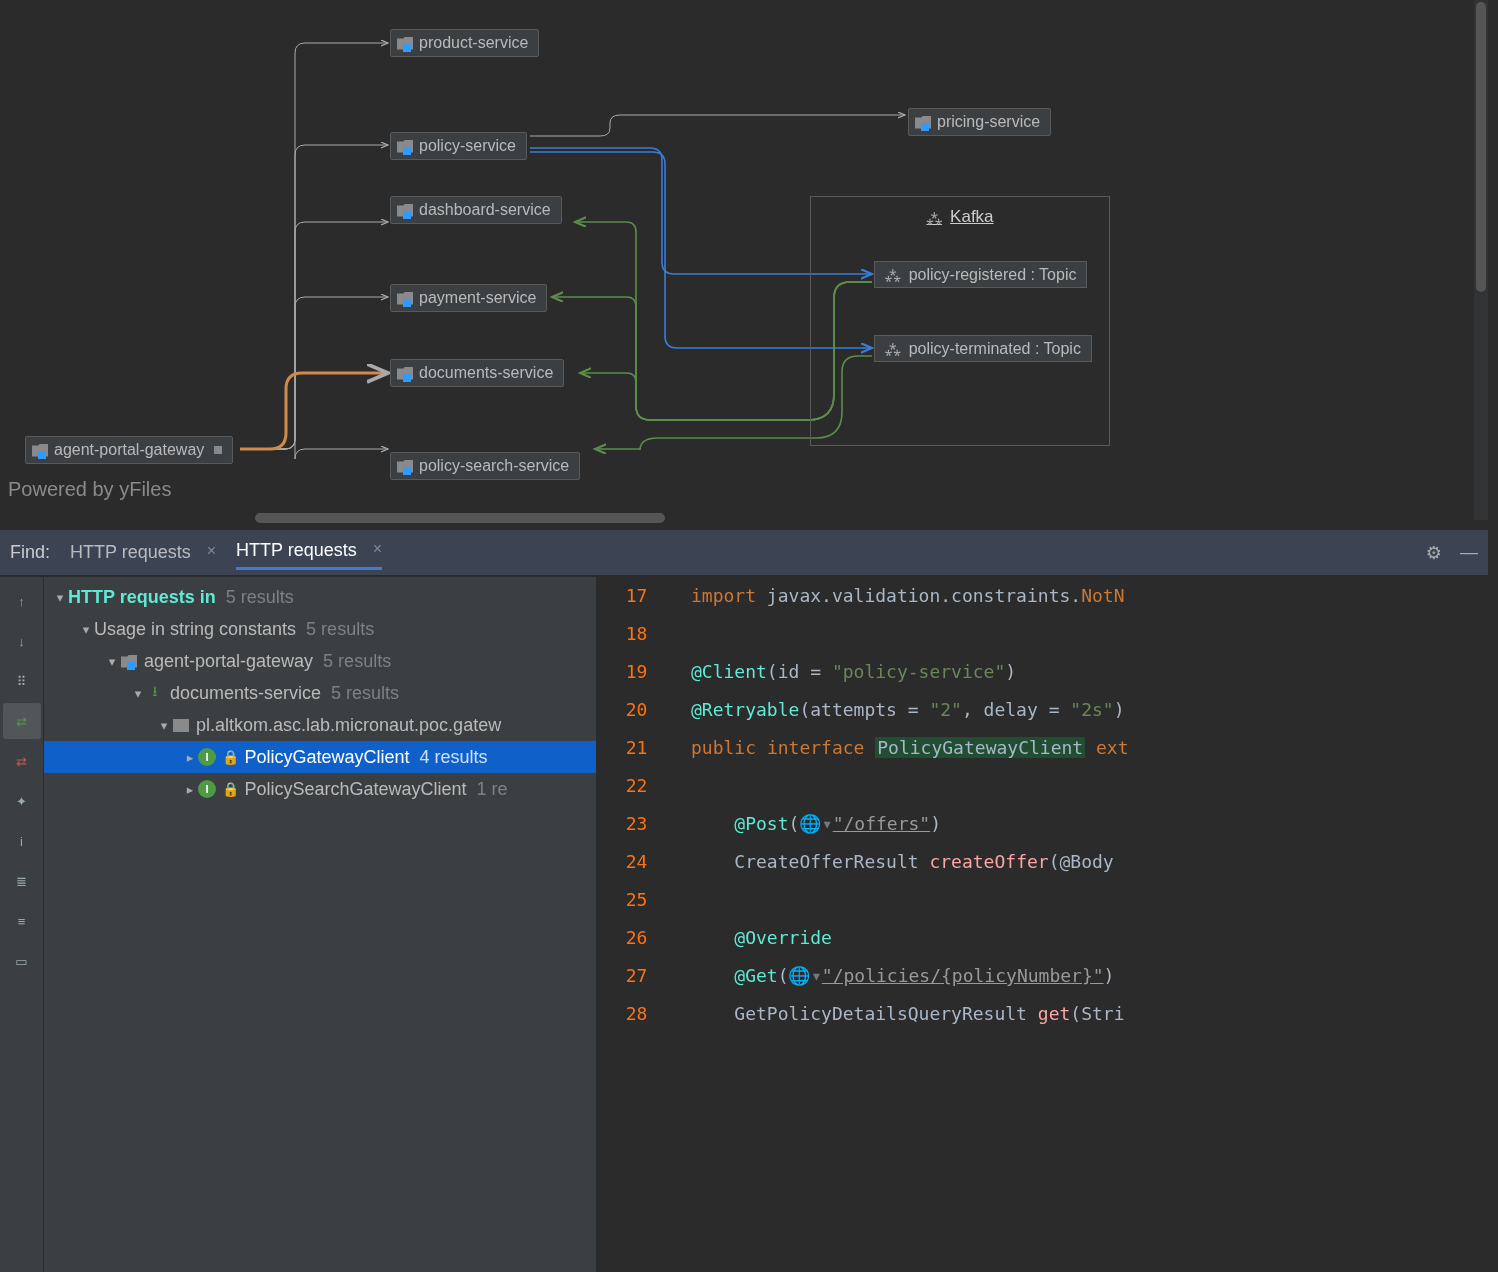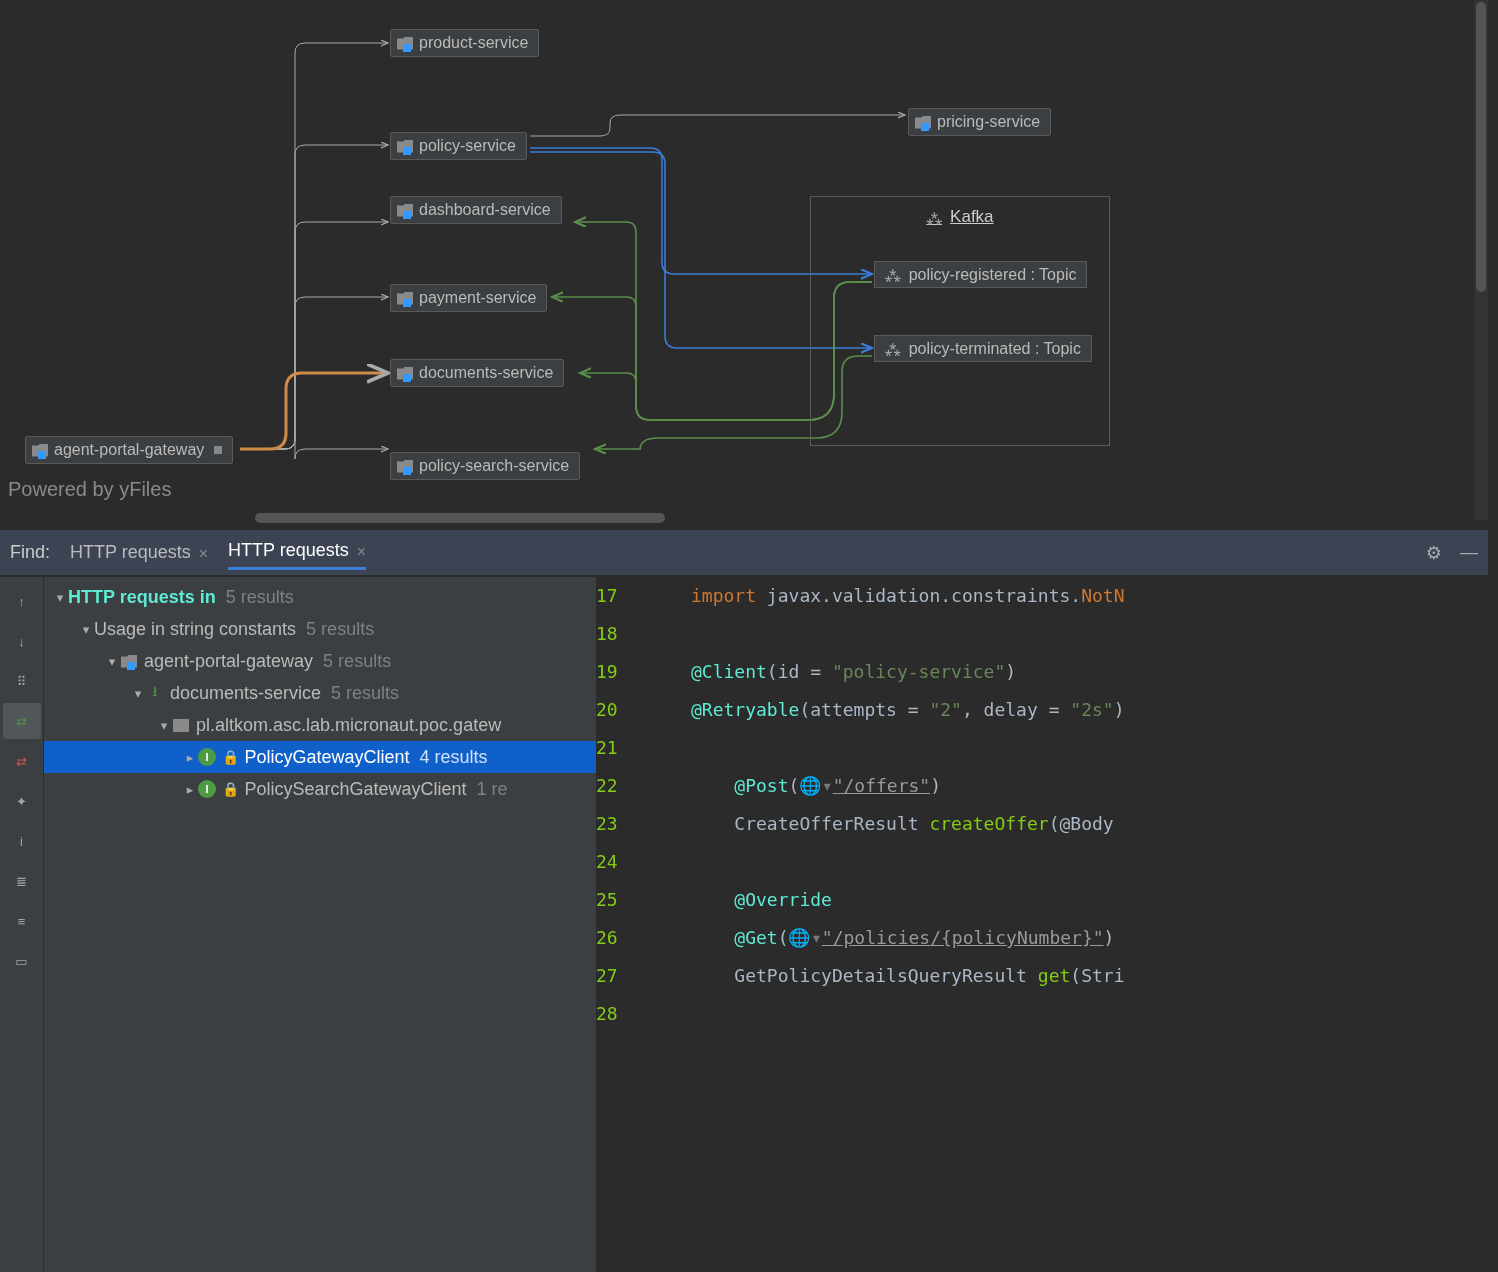--- a/index.html
+++ b/index.html
@@ -13,21 +13,21 @@
 .kafka-title{position:absolute;left:50%;transform:translateX(-50%);top:10px;color:#ccc;font-size:17px;display:flex;align-items:center;gap:8px;text-decoration:underline}
 .topic{position:absolute;border:1px solid #5a5a5a;padding:3px 10px;background:#3c3f41;font-size:16px;display:flex;align-items:center;gap:8px}
 .kicon{font-size:14px;color:#aaa}
 .powered{position:absolute;left:8px;top:478px;color:#8a8a8a;font-size:20px;}
 .hsbar{position:absolute;left:255px;top:513px;width:410px;height:10px;background:#555;border-radius:5px;}
 .vscroll{position:absolute;right:0;top:0;width:14px;height:520px;background:#313335;}
 .vscroll-thumb{position:absolute;right:2px;top:2px;width:10px;height:290px;background:#555;border-radius:5px;}
 
 .find-bar{position:absolute;left:0;top:530px;right:10px;height:47px;background:#3c4454;display:flex;align-items:center;padding:0 10px;color:#bbb;font-size:18px;border-bottom:2px solid #2b2b2b;}
 .find-label{margin-right:20px;color:#ccc}
-.ftab{margin-right:20px;display:flex;align-items:flex-end;gap:8px;padding:4px 0}
+.ftab{margin-right:20px;display:flex;align-items:flex-start;gap:16px;padding:4px 0}
 .ftab.active{border-bottom:3px solid #3b7dd8;color:#fff;padding-bottom:6px}
 .close-x{color:#888;font-size:16px}
 .find-tools{margin-left:auto;display:flex;gap:18px;color:#aaa;font-size:18px}
 
 .bottom{position:absolute;left:0;top:577px;right:10px;bottom:0;display:flex;background:#2b2b2b;}
 .toolcol{width:44px;background:#3c3f41;border-right:1px solid #2b2b2b;display:flex;flex-direction:column;align-items:center;padding-top:6px;gap:4px;}
 .tbtn{width:38px;height:36px;display:flex;align-items:center;justify-content:center;border-radius:3px;color:#9aa}
 .tbtn.active{background:#515658}
 .tree{width:552px;background:#3c3f41;overflow:hidden;padding-top:4px;}
 .trow{display:flex;align-items:center;height:32px;font-size:18px;white-space:nowrap;overflow:hidden}
@@ -35,29 +35,29 @@
 .trow.sel{background:#1060c9;color:#fff}
 .cnt{color:#7a8288;margin-left:10px}
 .trow.sel .cnt{color:#cfe0ff}
 .icn{display:inline-flex;width:18px;height:18px;align-items:center;justify-content:center;margin-right:6px}
 .i-int{width:18px;height:18px;border-radius:50%;background:#4e9a45;color:#fff;font-weight:bold;font-size:11px;display:flex;align-items:center;justify-content:center}
 .i-lock{color:#c9b76a;font-size:14px}
 .i-dl{color:#4e9a45;font-size:14px}
 .i-pkg{width:16px;height:13px;background:#8a8a8a;display:inline-block}
 
 .editor{flex:1;display:flex;background:#2b2b2b;font-family:Menlo,Consolas,monospace;font-size:18px;}
-.gut{width:95px;text-align:left;color:#84cc16;padding-right:14px}
+.gut{width:95px;text-align:center;color:#f97316;padding-right:14px}
 .gut div{height:38px;line-height:38px;position:relative}
 .code{flex:1;color:#a9b7c6;overflow:hidden}
 .code div{height:38px;line-height:38px;white-space:pre}
 .kw{color:#cc7832}
 .str{color:#6a8759}
 .ann{color:#5eead4}
 .link{color:#999;text-decoration:underline}
-.fn{color:#84cc16}
+.fn{color:#fca5a5}
 .hl{background:#214e33;padding:0 2px}
 svg.wires{position:absolute;left:0;top:0;}
 </style>
 </head>
 <body>
 
 <div class="diagram-area">
   <svg class="wires" width="1178" height="520">
     <defs>
       <marker id="aw" markerWidth="8" markerHeight="8" refX="7" refY="3" orient="auto">
@@ -233,20 +233,21 @@
       <div>25</div>
       <div>26</div>
       <div>27</div>
       <div>28</div>
     </div>
     <div class="code">
       <div><span class="kw">import</span><span> javax.validation.constraints.</span><span style="color:#cc7832">NotN</span></div>
       <div> </div>
       <div><span class="ann">@Client</span><span>(id = </span><span class="str">"policy-service"</span><span>)</span></div>
       <div><span class="ann">@Retryable</span><span>(attempts = </span><span class="str">"2"</span><span>, delay = </span><span class="str">"2s"</span><span>)</span></div>
+      <div><span class="kw">public</span> <span class="kw">interface</span> <span class="hl">PolicyGatewayClient</span> <span class="kw">ext</span></div>
       <div> </div>
       <div>    <span class="ann">@Post</span>(<span style="color:#777">🌐▾</span><span class="link">"/offers"</span>)</div>
       <div>    <span>CreateOfferResult </span><span class="fn">createOffer</span><span>(@Body </span></div>
       <div> </div>
       <div>    <span class="ann">@Override</span></div>
       <div>    <span class="ann">@Get</span>(<span style="color:#777">🌐▾</span><span class="link">"/policies/{policyNumber}"</span>)</div>
       <div>    <span>GetPolicyDetailsQueryResult </span><span class="fn">get</span><span>(Stri</span></div>
     </div>
   </div>
 </div>

